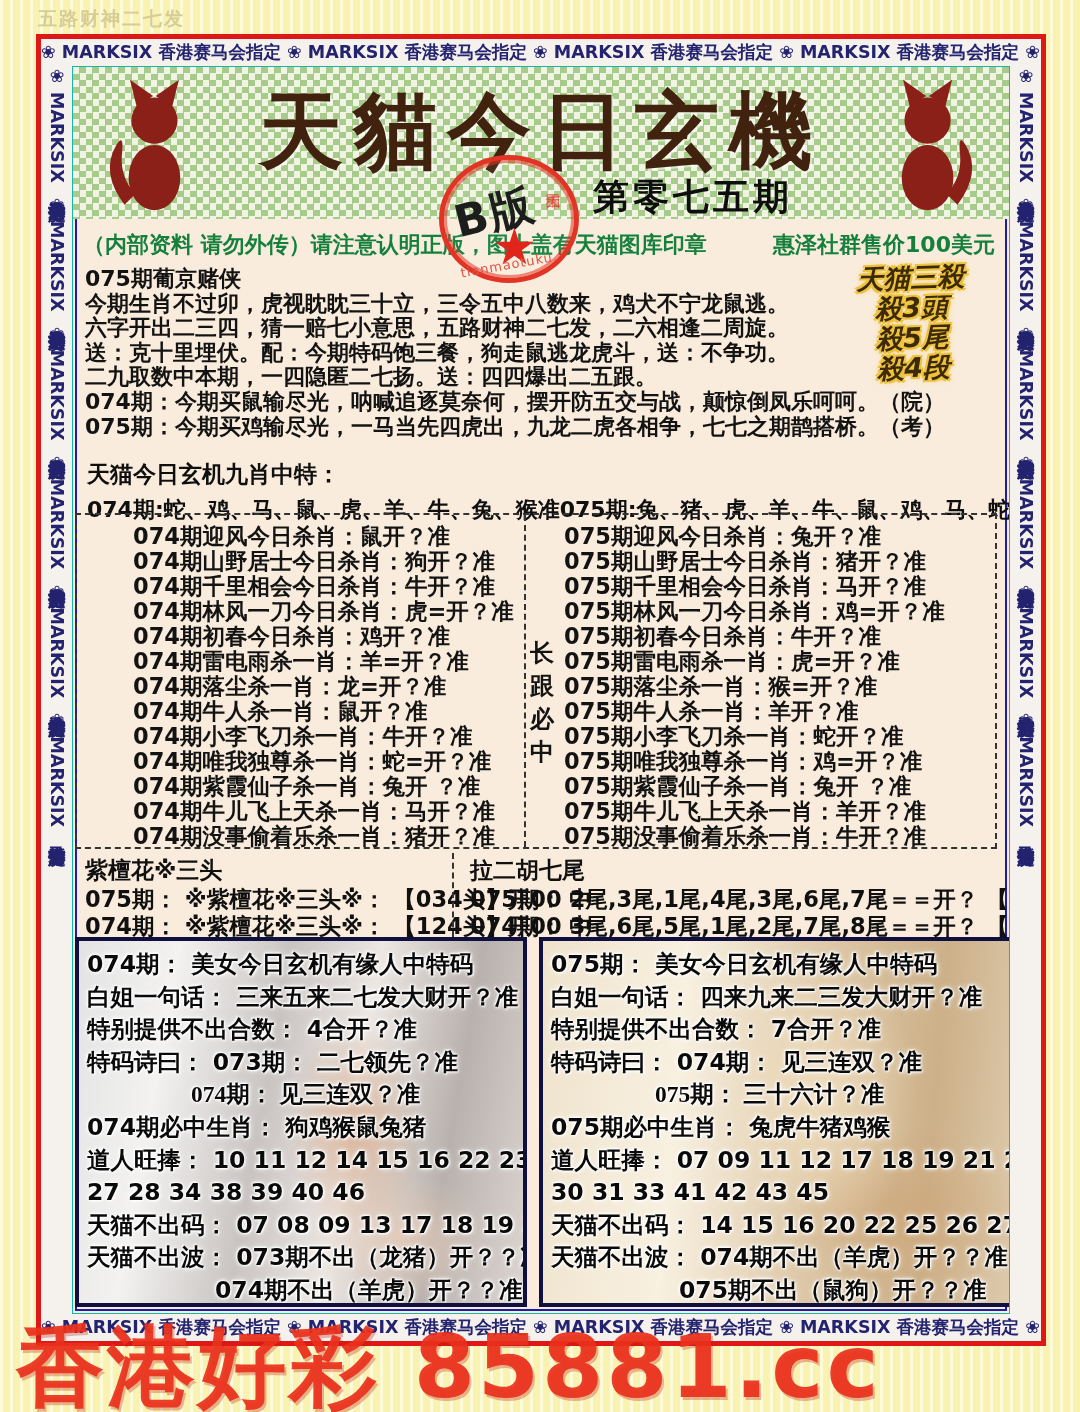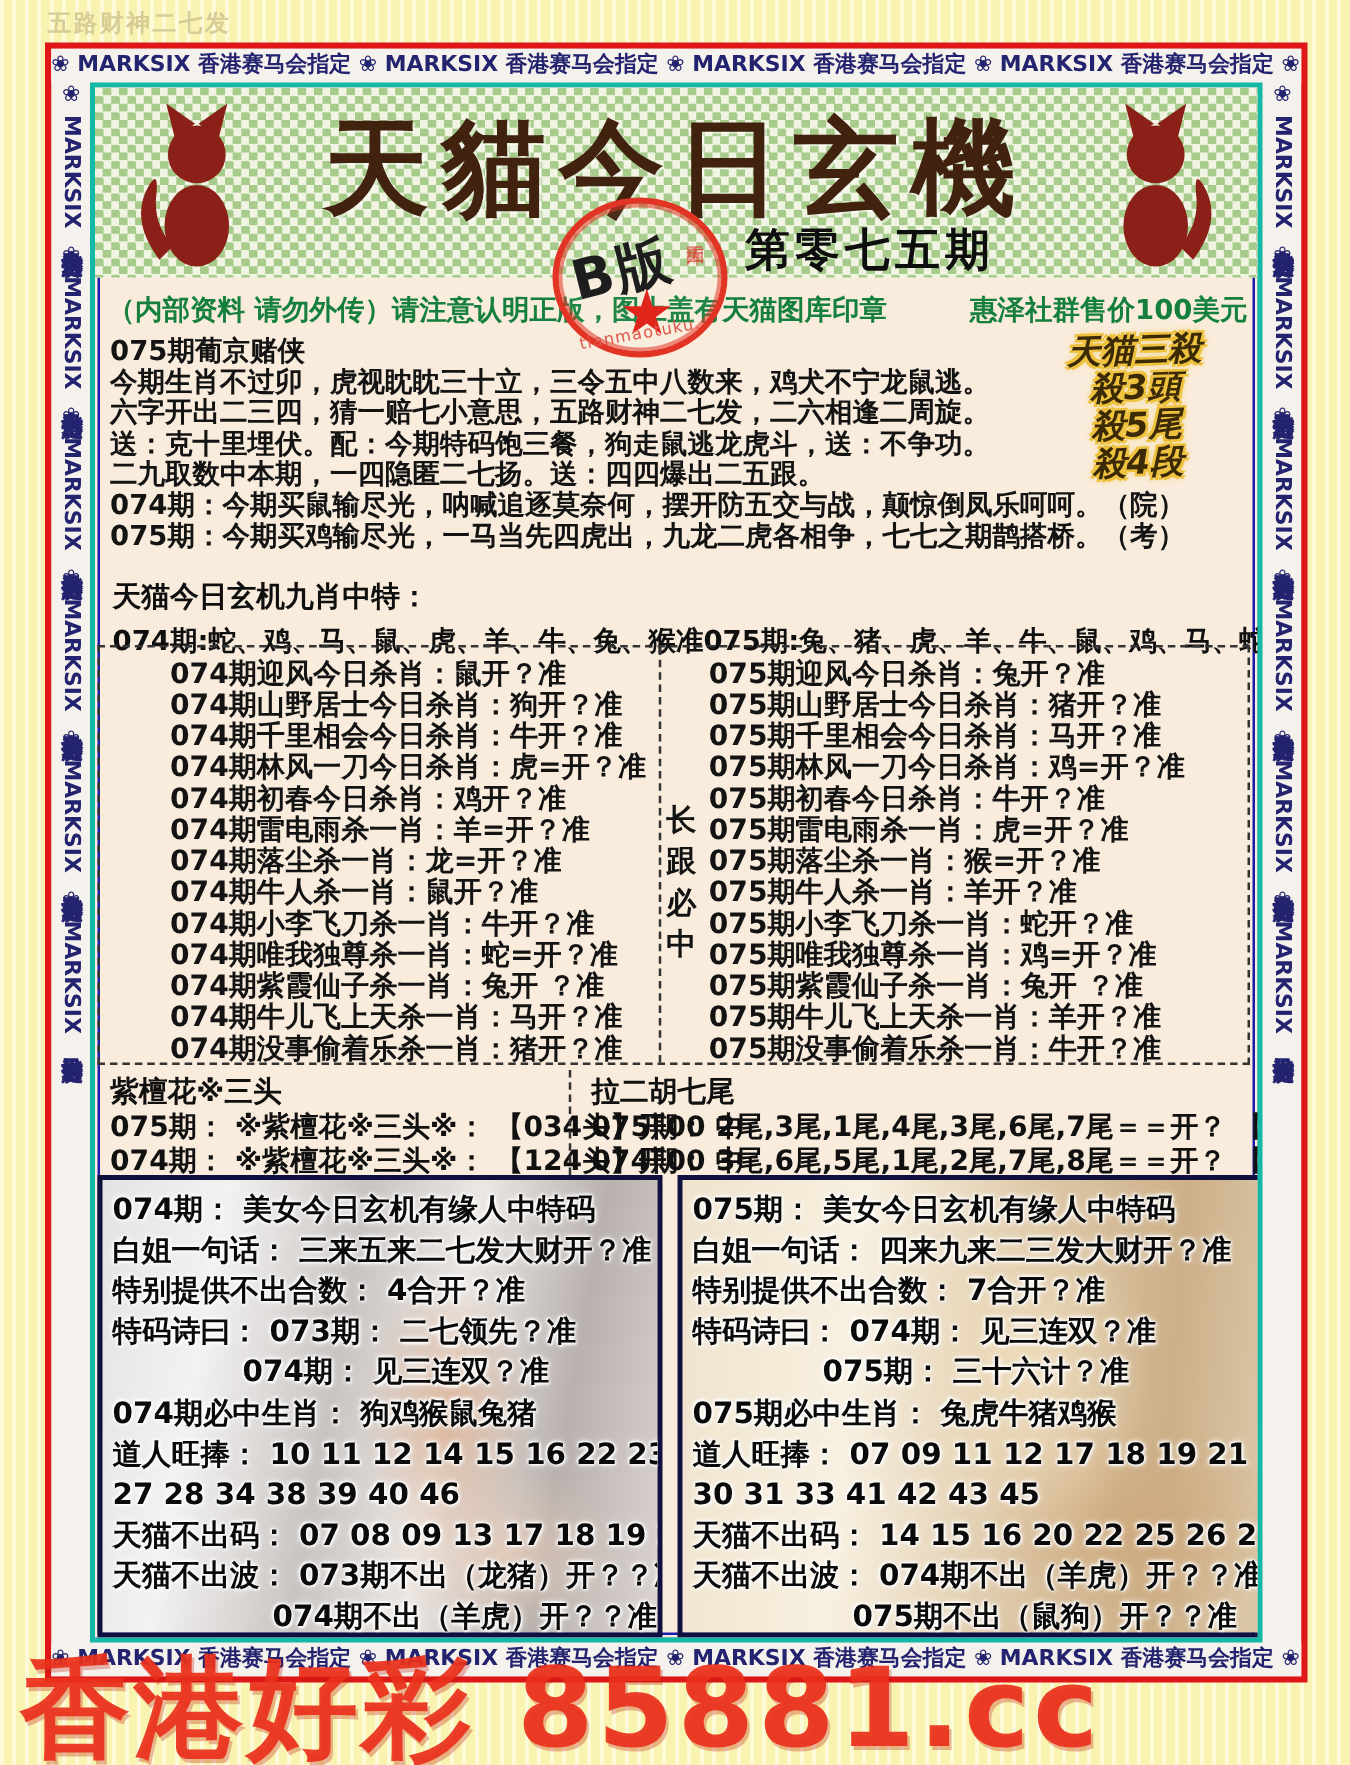--- a/index.html
+++ b/index.html
@@ -11,21 +11,21 @@
     background-image:repeating-linear-gradient(90deg, rgba(255,255,255,.45) 0 3px, rgba(246,238,164,.4) 3px 10px);
   }
   .watermark { position:absolute; left:38px; top:6px; font-size:19px; font-weight:bold; color:#d6cc96; letter-spacing:2px; }
 
   .frame { position:absolute; left:36px; top:34px; width:1010px; height:1312px; background:#f5f1ec; border:5px solid #df1717; }
   .hbanner { position:absolute; left:0; right:0; height:27px; line-height:27px; background:#f5f1ec; color:#23236f; font-size:17.5px; font-weight:bold; white-space:nowrap; overflow:hidden; text-align:center; }
   .hbanner.top { top:0; } .hbanner.bottom { bottom:0; }
   .vbanner { position:absolute; top:27px; bottom:27px; width:31px; writing-mode:vertical-rl; text-orientation:mixed; font-size:17.5px; font-weight:bold; color:#23236f; overflow:hidden; line-height:31px; white-space:nowrap; }
   .vbanner.left { left:0; } .vbanner.right { right:0; }
 
-  .content { position:absolute; left:31px; right:31px; top:27px; bottom:27px; background:#f9ecdc; border:4px solid #14b8a6; box-shadow: inset 0 0 0 2px #f9ecdc, inset 0 0 0 4px #1c1cae; overflow:hidden; }
+  .content { position:absolute; left:31px; right:31px; top:27px; bottom:27px; background:#f9ecdc; border:1px solid #14b8a6; box-shadow: inset 0 0 0 2px #f9ecdc, inset 0 0 0 4px #1c1cae; overflow:hidden; }
 
   .header-band { position:absolute; left:0; top:0; width:100%; height:152px;
     background-color:#f1f4e2;
     background-image:repeating-conic-gradient(#a6cb8b 0% 25%, #f1f4e2 0% 50%);
     background-size:13px 13px; }
   .title { position:absolute; left:110px; right:110px; top:8px; text-align:center; font-size:84px; font-weight:900; color:#40220e; letter-spacing:10px; white-space:nowrap; text-shadow:2px 2px 0 rgba(255,255,255,.55); }
   .issue { position:absolute; left:520px; top:106px; font-size:36px; font-weight:900; color:#0e0e0e; letter-spacing:4px; }
   .cat { position:absolute; top:10px; width:100px; height:136px; }
   .cat.left { left:26px; } .cat.right { right:26px; transform:scaleX(-1); }
 
@@ -64,21 +64,21 @@
   .photo.pl { width:452px;
     background-image:
       radial-gradient(95px 150px at 62% 52%, rgba(215,172,142,.85), rgba(215,172,142,0) 72%),
       radial-gradient(130px 90px at 72% 82%, rgba(233,205,185,.75), rgba(233,205,185,0) 72%),
       linear-gradient(100deg,#e3e3e3 0%,#f3f2f1 20%,#c9c4c2 42%,#ece7e3 60%,#b8b1ad 80%,#dcd5d1 100%); }
   .photo.pr { flex:1;
     background-image:
       radial-gradient(130px 190px at 52% 42%, rgba(240,222,190,.9), rgba(240,222,190,0) 75%),
       radial-gradient(170px 120px at 68% 76%, rgba(206,166,120,.7), rgba(206,166,120,0) 72%),
       linear-gradient(95deg,#efe3cd 0%,#f8f0e0 26%,#dcc6a5 52%,#ccb089 72%,#e9dcc4 100%); }
-  .photo p.ind-a { padding-left:104px; }
+  .photo p.ind-a { padding-left:104px;font-family:Liberation Serif, serif; }
   .photo p.ind-b { padding-left:128px; }
 
   .bigred { position:absolute; left:16px; top:1308px; z-index:10; font-size:88px; font-weight:900; color:rgba(233,48,28,.93); letter-spacing:3px; white-space:nowrap; text-shadow:2px 3px 0 rgba(190,25,8,.3); }
 </style>
 </head>
 <body>
 
 <div class="watermark">五路财神二七发</div>
 
 <div class="frame">

